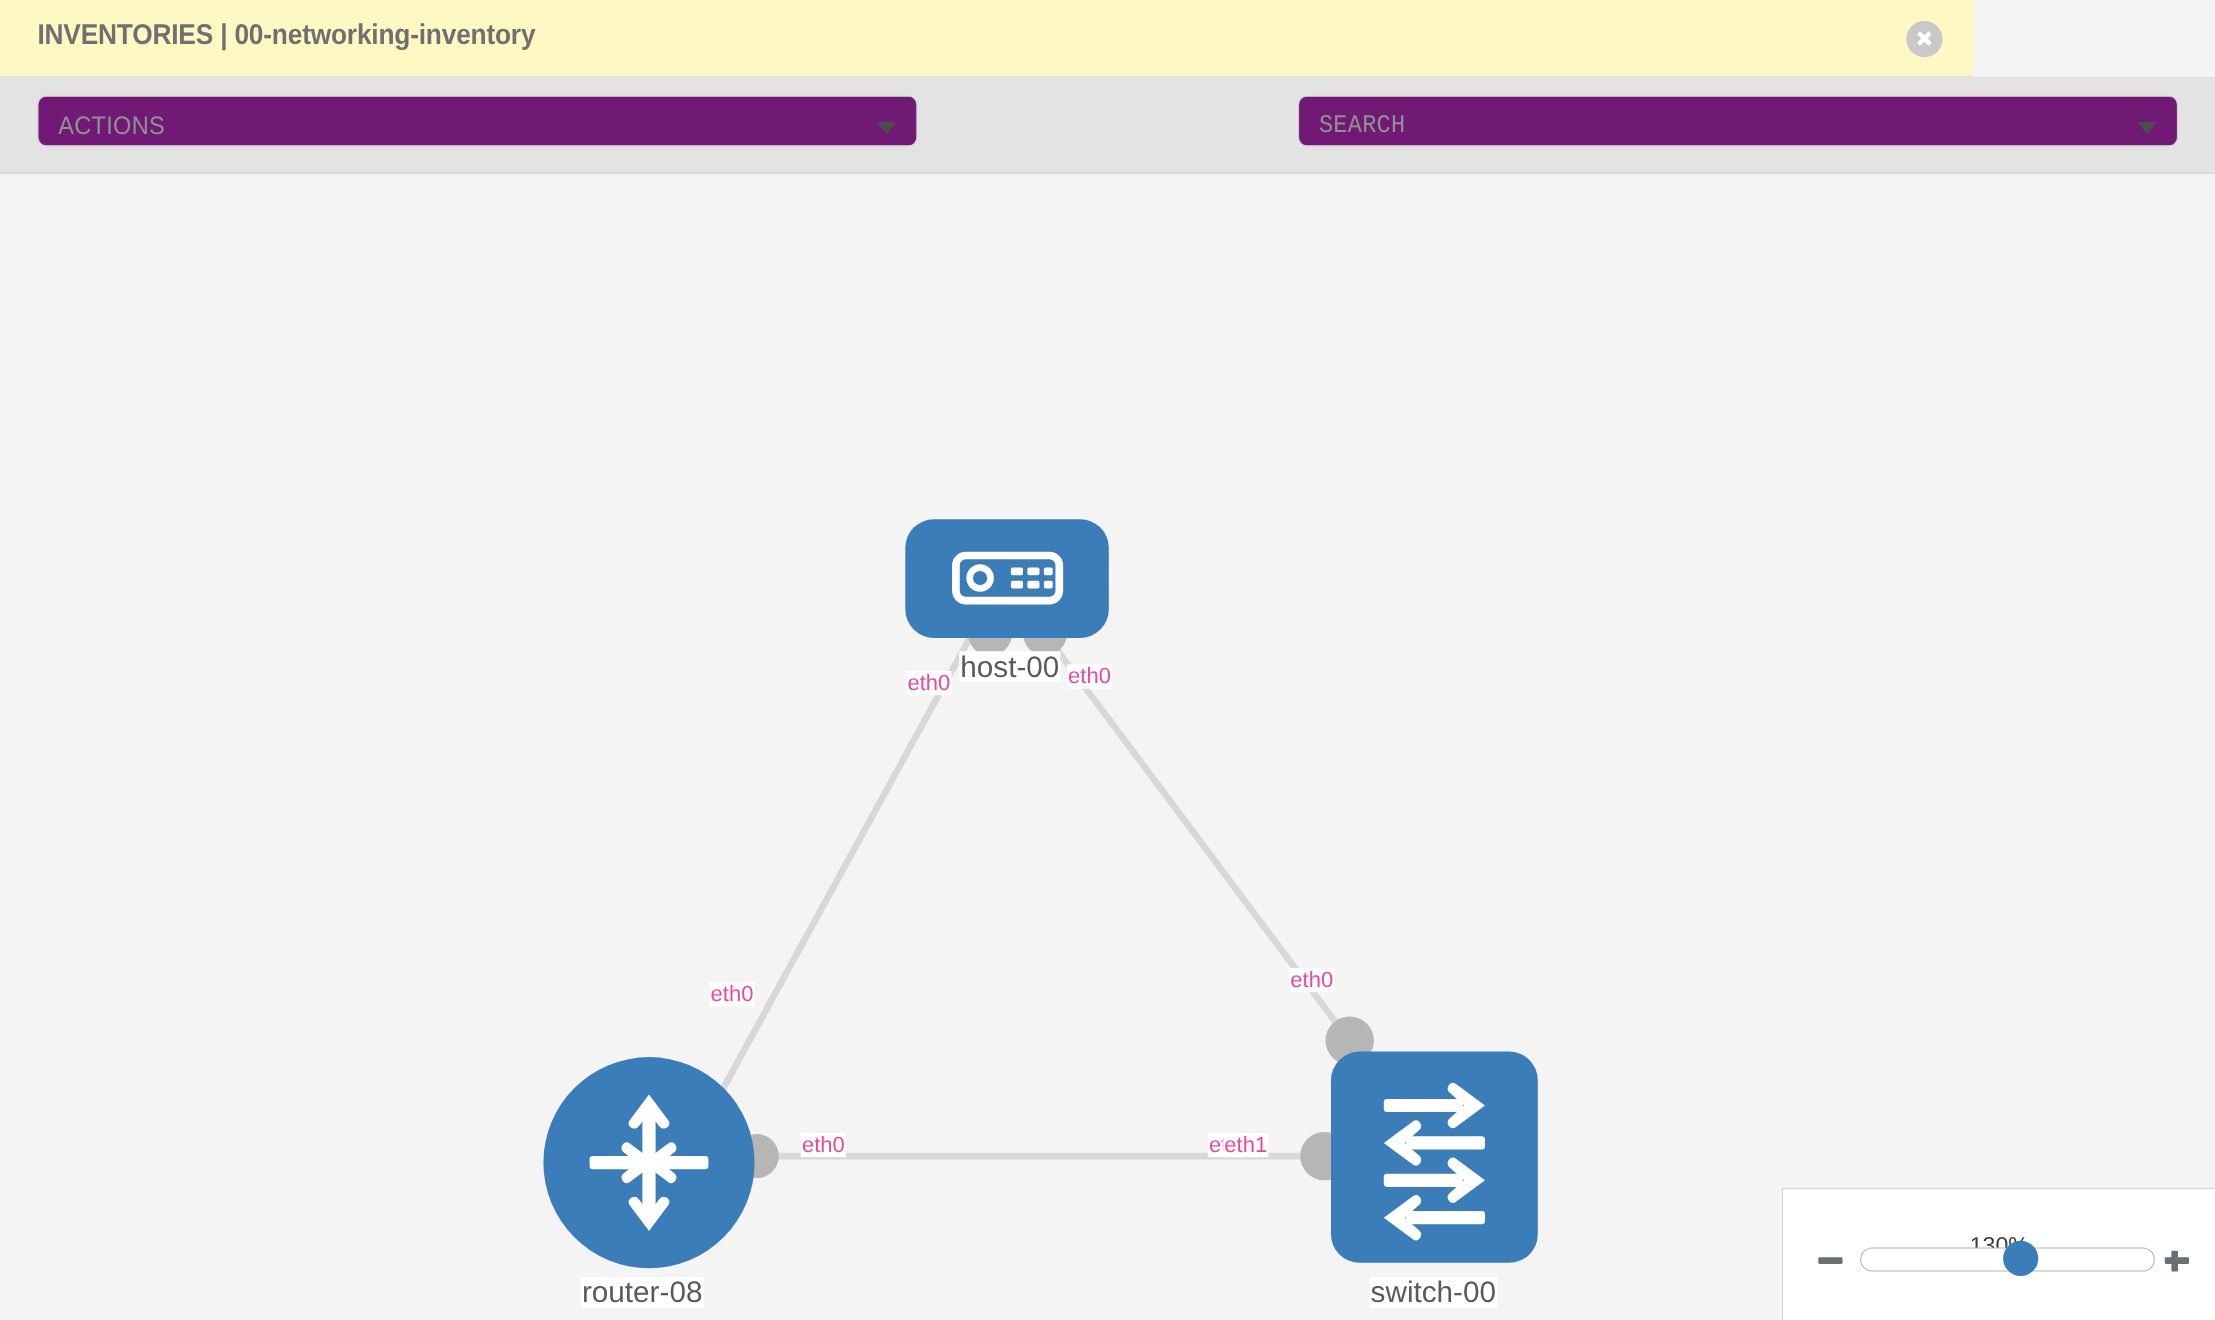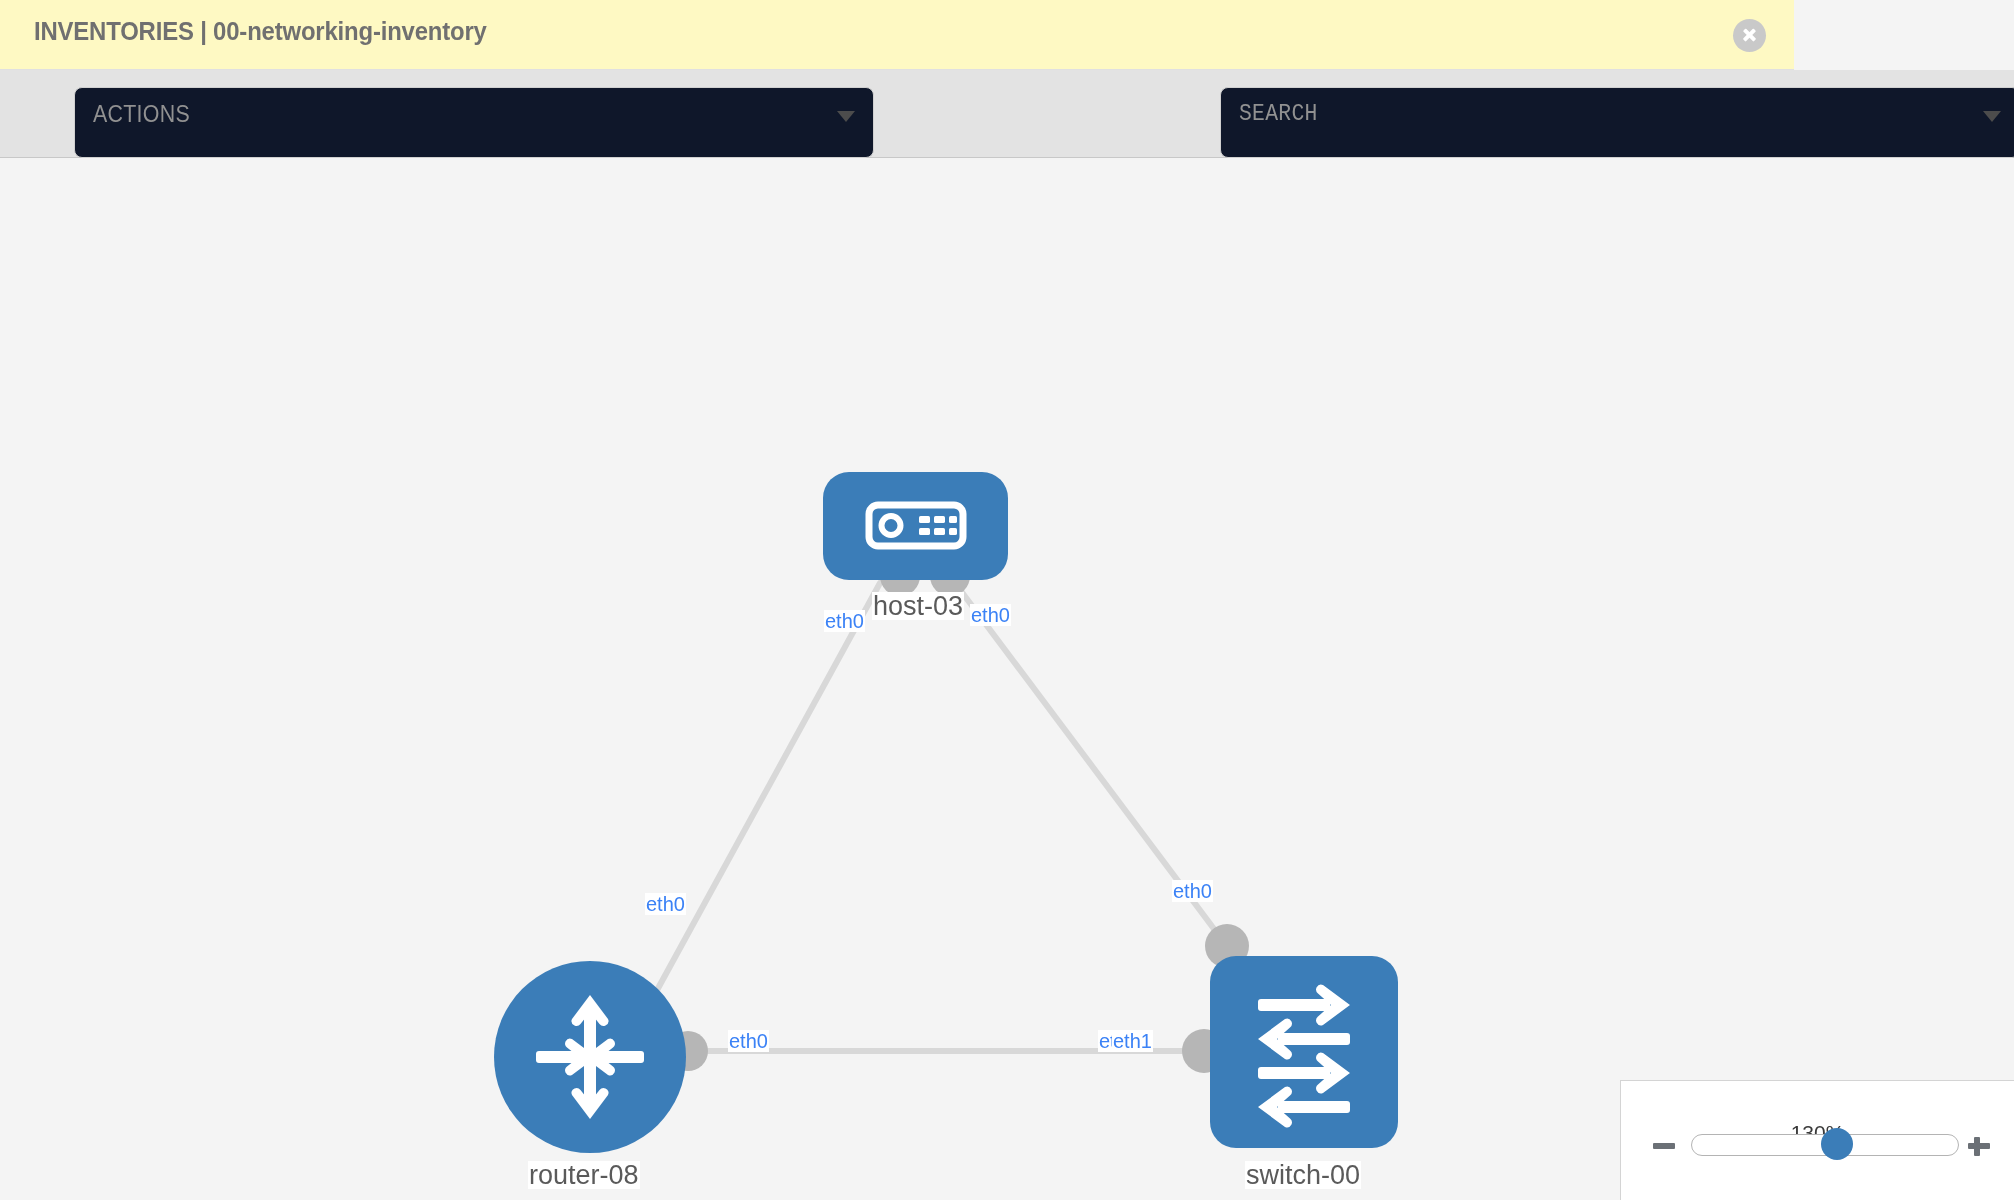--- a/index.html
+++ b/index.html
@@ -77,27 +77,26 @@
     width: 2014px;
     height: 88px;
     background: #e3e3e3;
     border-bottom: 1px solid #c8c8c8;
     box-sizing: border-box;
   }
 
   .field {
     position: absolute;
     top: 17px;
-    height: 71px;
-    background: #0f172a;
+    height: 46px;
+    background: #701a75;
     border: 1px solid #d0d0d0;
     border-radius: 8px;
     box-sizing: border-box;
     cursor: pointer;
-    margin-left: 40px;
   }
   .field .field-text {
     position: absolute;
     left: 18px;
     top: 13px;
     font-size: 23px;
     color: #919191;
     letter-spacing: 0.3px;
     transform: scaleX(0.93);
     transform-origin: left center;
@@ -157,21 +156,21 @@
     background: #ffffff;
     white-space: nowrap;
     line-height: 1.05;
     padding: 0 1px;
   }
 
   .iface-label {
     position: absolute;
     z-index: 5;
     font-size: 20px;
-    color: #3b82f6;
+    color: #ec4899;
     background: #ffffff;
     white-space: nowrap;
     line-height: 1.1;
     padding: 0 1px;
   }
 
   .nub {
     position: absolute;
     background: #b6b6b6;
     border-radius: 50%;
@@ -312,21 +311,21 @@
         <g fill="#ffffff">
           <rect x="96" y="44" width="11" height="7" rx="1.6"></rect>
           <rect x="111" y="44" width="11" height="7" rx="1.6"></rect>
           <rect x="126" y="44" width="8" height="7" rx="1.6"></rect>
           <rect x="96" y="56" width="11" height="7" rx="1.6"></rect>
           <rect x="111" y="56" width="11" height="7" rx="1.6"></rect>
           <rect x="126" y="56" width="8" height="7" rx="1.6"></rect>
         </g>
       </svg>
     </div>
-    <div class="node-label" style="left:872px; top:434px;">host-03</div>
+    <div class="node-label" style="left:872px; top:434px;">host-00</div>
     <div class="iface-label" style="left:824px; top:452px;">eth0</div>
     <div class="iface-label" style="left:970px; top:446px;">eth0</div>
 
     <div class="node node-circle" style="left:494px; top:803px; width:192px; height:192px;">
       <svg width="192" height="192" viewBox="0 0 192 192" aria-hidden="true">
         <g fill="#ffffff">
 
           <rect x="90" y="42" width="12" height="52" rx="3"></rect>
           <path d="M96 34 L78 58 Q76 62 80.5 64.5 Q84 66 86.5 63 L96 51 L105.5 63 Q108 66 111.5 64.5 Q116 62 114 58 Z"></path>
 

